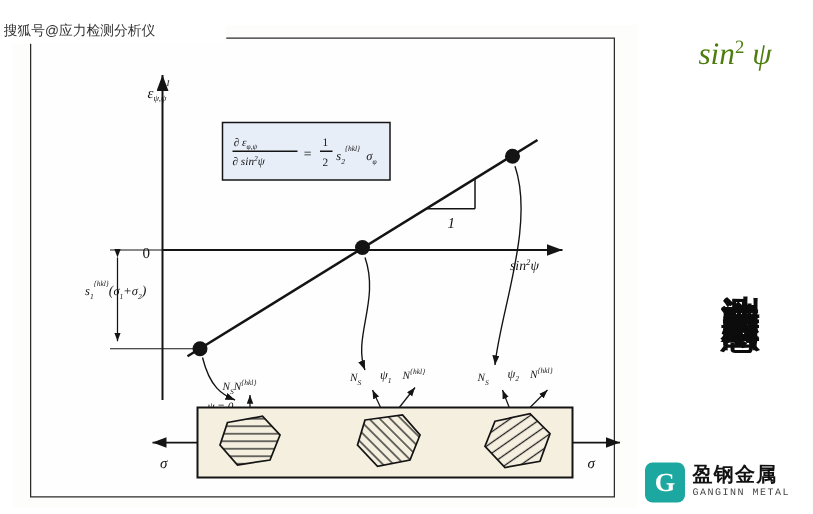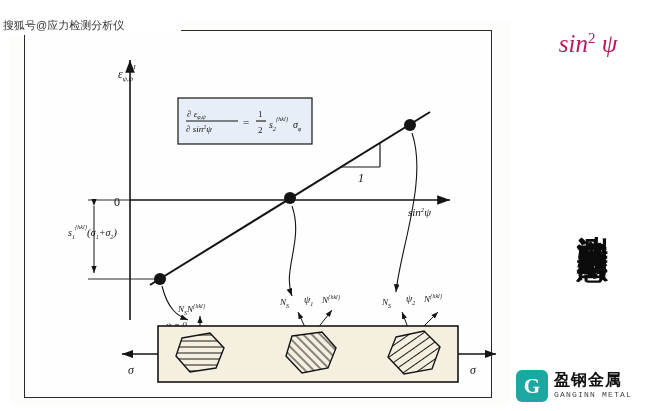--- a/index.html
+++ b/index.html
@@ -76,21 +76,21 @@
   }
   .sin-formula {
     position: absolute;
     left: 16px;
     top: 30px;
     width: 120px;
     text-align: center;
     font-family: "Liberation Serif", serif;
     font-size: 25px;
     font-style: italic;
-    color: #be185d;
+    color: #4d7c0f;
     white-space: nowrap;
   }
   .sin-formula .sup {
     font-size: 15px;
     vertical-align: super;
     font-style: normal;
   }
   .vert-title {
     position: absolute;
     left: 52px;

